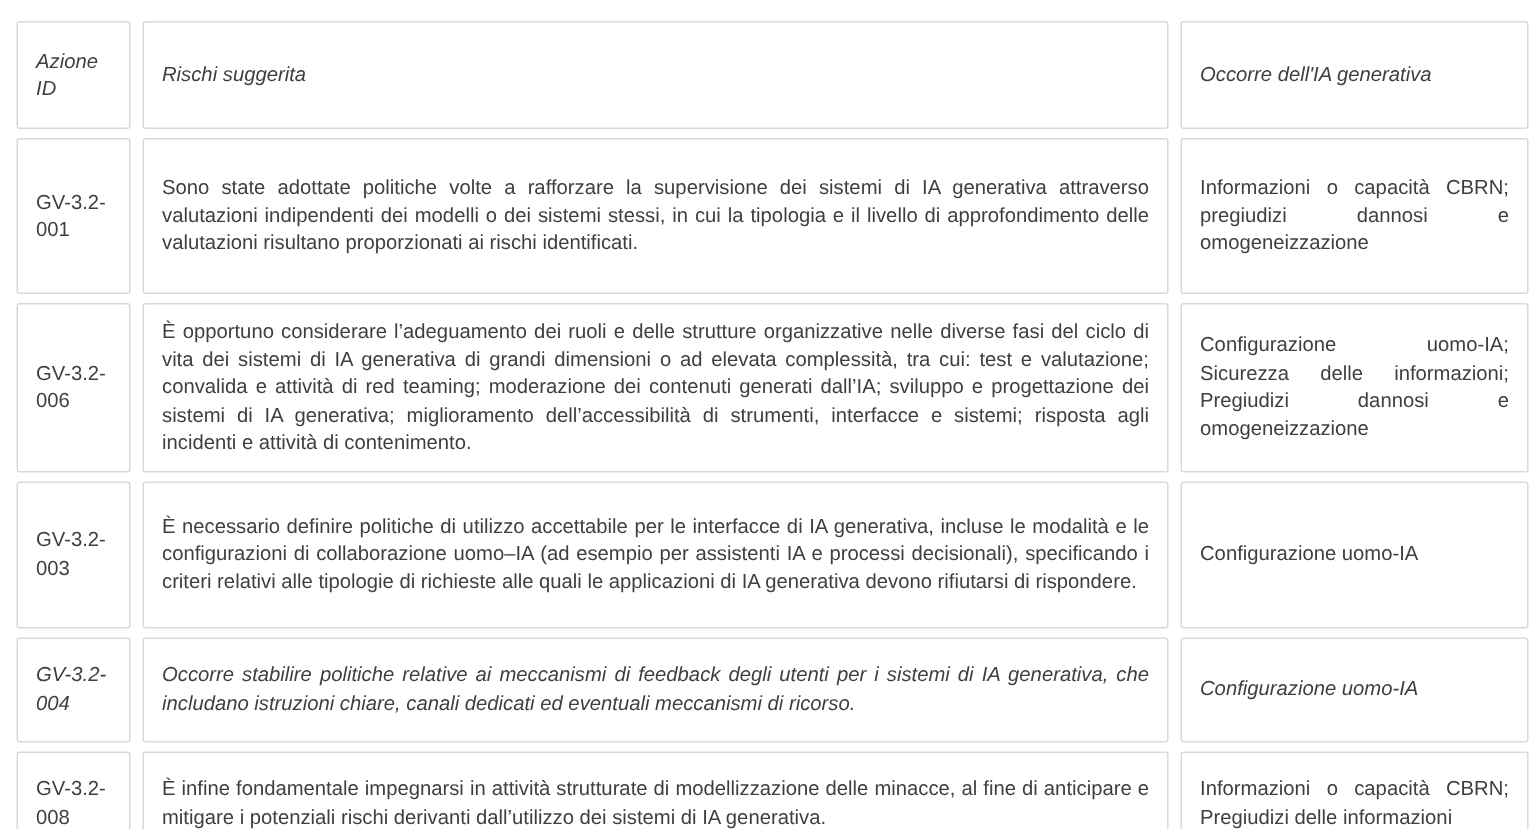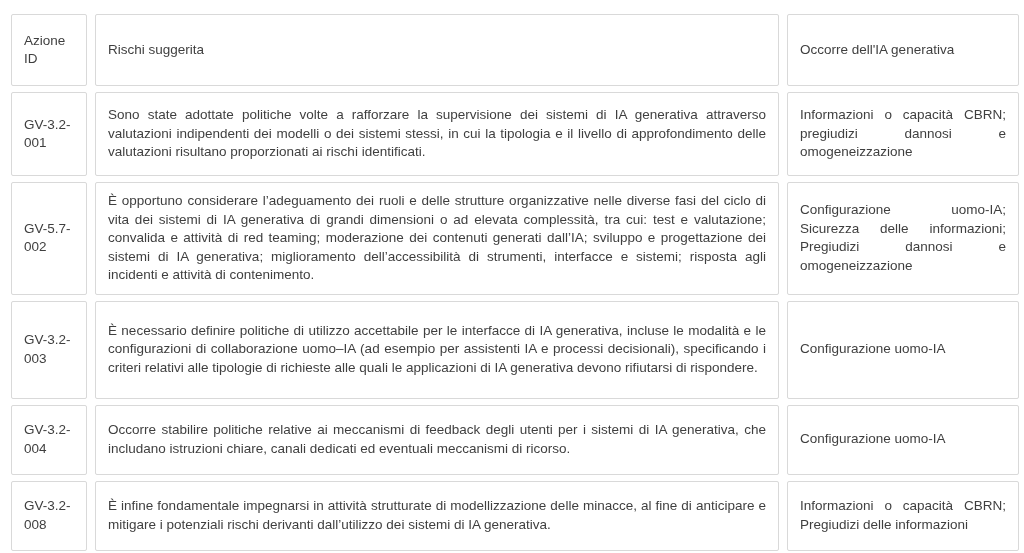--- a/index.html
+++ b/index.html
@@ -40,25 +40,25 @@
   }
   col.c-id     { width: 76px; }
   col.c-action { width: 684px; }
   col.c-risks  { width: 232px; }
 
   th { text-align: left; }
   td.cell-id     { text-align: left; }
   td.cell-action { text-align: justify; margin-left: 38px; }
   td.cell-risks  { text-align: justify; }
 
-  tr.h-row  { height: 72px; }
-  tr.r-001  { height: 84px; }
+  tr.h-row  { height: 72px; font-style: italic; }
+  tr.r-001  { height: 104px; }
   tr.r-002  { height: 108px; }
   tr.r-003  { height: 98px; }
-  tr.r-004  { height: 70px; }
+  tr.r-004  { height: 70px; font-style: italic; }
   tr.r-005  { height: 70px; }
 
   .caption {
     margin-top: -5px;
     margin-left: 2px;
     font-size: 13px;
     line-height: 16px;
     color: #4a4a4a;
     white-space: nowrap;
   }
@@ -81,21 +81,21 @@
         <th>Occorre dell'IA generativa</th>
       </tr>
     </thead>
     <tbody>
       <tr class="r-001">
         <td class="cell-id">GV-3.2-001</td>
         <td class="cell-action">Sono state adottate politiche volte a rafforzare la supervisione dei sistemi di IA generativa attraverso valutazioni indipendenti dei modelli o dei sistemi stessi, in cui la tipologia e il livello di approfondimento delle valutazioni risultano proporzionati ai rischi identificati.</td>
         <td class="cell-risks">Informazioni o capacità CBRN; pregiudizi dannosi e omogeneizzazione</td>
       </tr>
       <tr class="r-002">
-        <td class="cell-id">GV-5.7-002</td>
+        <td class="cell-id">GV-3.2-006</td>
         <td class="cell-action">È opportuno considerare l’adeguamento dei ruoli e delle strutture organizzative nelle diverse fasi del ciclo di vita dei sistemi di IA generativa di grandi dimensioni o ad elevata complessità, tra cui: test e valutazione; convalida e attività di red teaming; moderazione dei contenuti generati dall’IA; sviluppo e progettazione dei sistemi di IA generativa; miglioramento dell’accessibilità di strumenti, interfacce e sistemi; risposta agli incidenti e attività di contenimento.</td>
         <td class="cell-risks">Configurazione uomo-IA; Sicurezza delle informazioni; Pregiudizi dannosi e omogeneizzazione</td>
       </tr>
       <tr class="r-003">
         <td class="cell-id">GV-3.2-003</td>
         <td class="cell-action">È necessario definire politiche di utilizzo accettabile per le interfacce di IA generativa, incluse le modalità e le configurazioni di collaborazione uomo–IA (ad esempio per assistenti IA e processi decisionali), specificando i criteri relativi alle tipologie di richieste alle quali le applicazioni di IA generativa devono rifiutarsi di rispondere.</td>
         <td class="cell-risks">Configurazione uomo-IA</td>
       </tr>
       <tr class="r-004">
         <td class="cell-id">GV-3.2-004</td>

